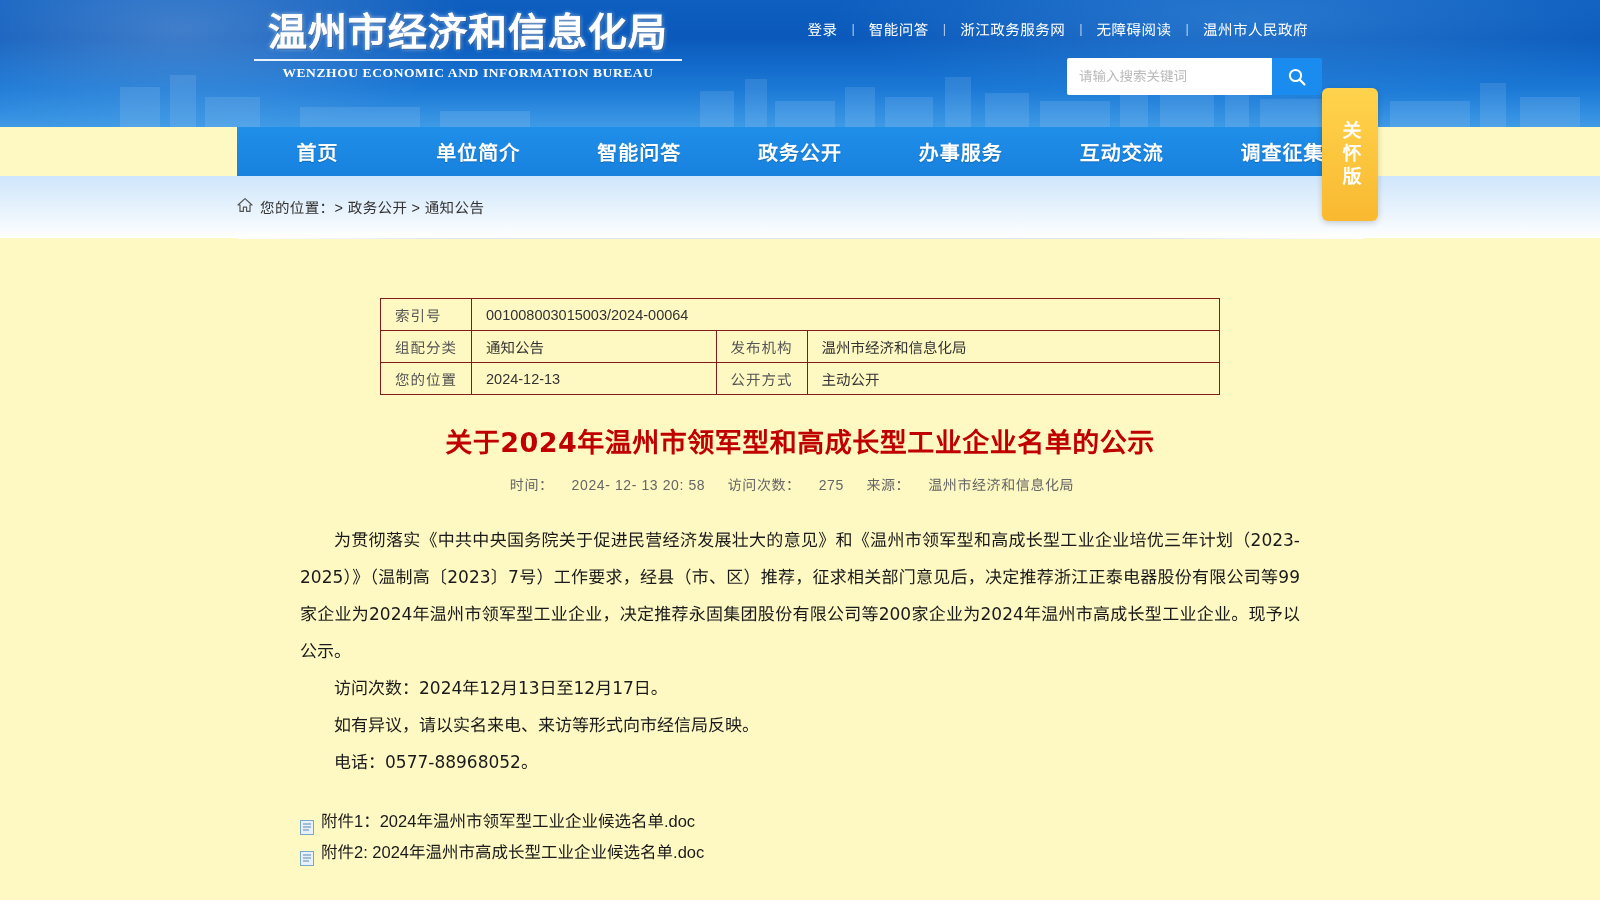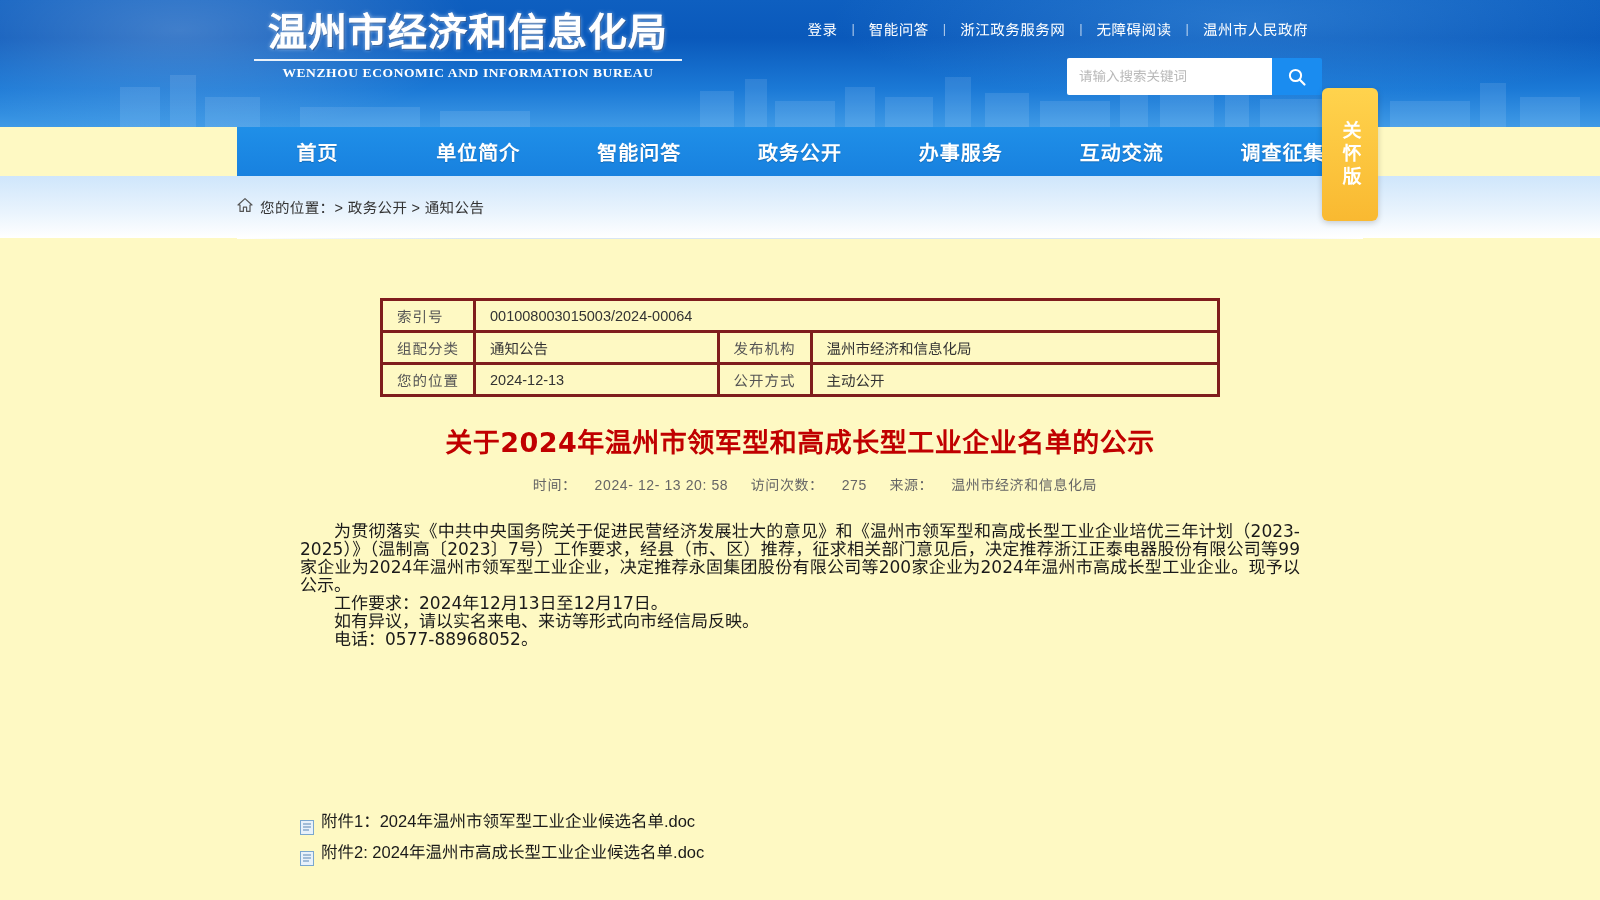--- a/index.html
+++ b/index.html
@@ -195,21 +195,21 @@
   
   .info-table {
     position: absolute;
     left: 380px; top: 298px;
     width: 840px;
     border-collapse: collapse;
     font-size: 14.5px;
     color: #333;
   }
   .info-table td {
-    border: 3px solid #7f1d1d;
+    border: 1px solid #7f1d1d;
     height: 32px;
     padding: 0 14px;
     white-space: nowrap;
   }
   .info-table td.lbl {
     width: 84px;
     color: #555;
     letter-spacing: 1px;
   }
   .info-table td.val {
@@ -225,35 +225,35 @@
     text-align: center;
     font-size: 27px;
     font-weight: bold;
     color: #c00000;
     letter-spacing: 0.5px;
     line-height: 38px;
     font-family: "DejaVu Sans", sans-serif;
   }
   .article-meta {
     position: absolute;
-    left: 252px; top: 474px;
+    left: 229px; top: 474px;
     width: 1126px;
     text-align: center;
     font-size: 14px;
     color: #666666;
     letter-spacing: 0.6px;
   }
   .article-meta span { margin: 0 9px; }
 
   .article-body {
     position: absolute;
     left: 300px; top: 522px;
     width: 1000px;
     font-size: 17px;
-    line-height: 18px;
+    line-height: 37px;
     color: #1a1a1a;
     font-family: "DejaVu Sans", "Liberation Sans", sans-serif;
     text-align: justify;
   }
   .article-body p { margin: 0; }
   .article-body p.indent { text-indent: 2em; }
 
   .attachments {
     position: absolute;
     left: 300px; top: 806px;
@@ -385,21 +385,21 @@
   <div class="article-title">关于2024年温州市领军型和高成长型工业企业名单的公示</div>
 
   <div class="article-meta">
     <span>时间：</span><span>2024- 12- 13 20: 58</span>
     <span>访问次数：</span><span>275</span>
     <span>来源：</span><span>温州市经济和信息化局</span>
   </div>
 
   <div class="article-body">
     <p class="indent">为贯彻落实《中共中央国务院关于促进民营经济发展壮大的意见》和《温州市领军型和高成长型工业企业培优三年计划（2023-2025）》（温制高〔2023〕7号）工作要求，经县（市、区）推荐，征求相关部门意见后，决定推荐浙江正泰电器股份有限公司等99家企业为2024年温州市领军型工业企业，决定推荐永固集团股份有限公司等200家企业为2024年温州市高成长型工业企业。现予以公示。</p>
-    <p class="indent">工作要求：2024年12月13日至12月17日。</p>
+    <p class="indent">访问次数：2024年12月13日至12月17日。</p>
     <p class="indent">如有异议，请以实名来电、来访等形式向市经信局反映。</p>
     <p class="indent">电话：0577-88968052。</p>
   </div>
 
   <div class="attachments">
     <div class="att-row">
       <span class="att-icon">
         <svg width="14" height="15" viewBox="0 0 14 15">
           <rect x="0.5" y="0.5" width="13" height="14" fill="#e8f1fa" stroke="#7aa7cf"></rect>
           <line x1="3" y1="4" x2="11" y2="4" stroke="#5b87b5"></line>

